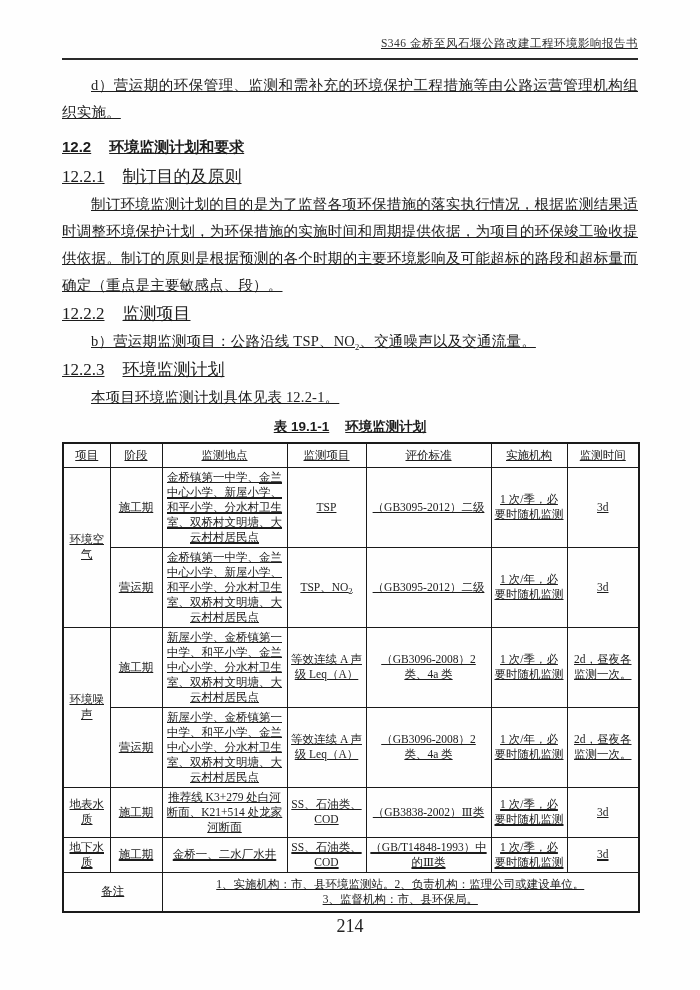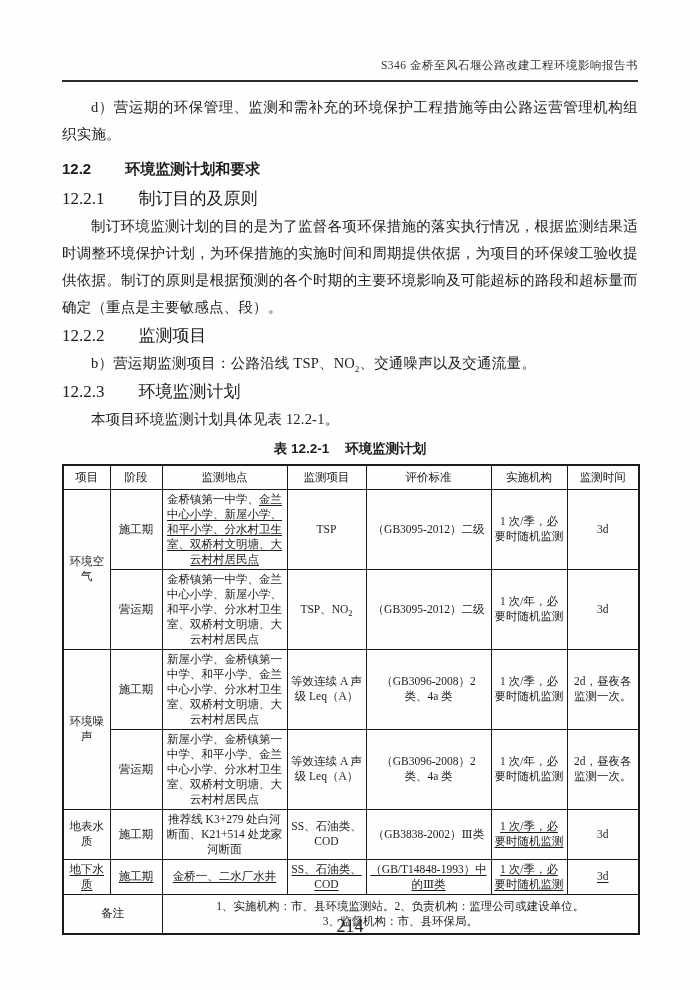--- a/index.html
+++ b/index.html
@@ -5,21 +5,21 @@
   html,body{margin:0;padding:0;background:#e8e8e8;}
   .page{
     position:relative;
     width:700px;height:990px;
     background:#fefefe;
     font-family:"Liberation Serif","DejaVu Serif",serif;
     color:#1c1c1c;
     overflow:hidden;
     margin:0 auto;
   }
-  .content{position:absolute;left:62px;top:58px;width:576px;}
+  .content{position:absolute;left:62px;top:36px;width:576px;text-decoration:underline;}
   .running-header{
     text-align:right;
     font-size:11.5px;
     letter-spacing:.5px;
     padding-bottom:7px;
     border-bottom:2px solid #2a2a2a;
     color:#333;
   }
   p{margin:0;}
   .para{
@@ -34,21 +34,21 @@
     font-weight:bold;
     font-size:15px;
     line-height:30px;
     margin-top:6px;
   }
   .h3{
     font-size:17px;
     line-height:29px;
     font-weight:normal;
   }
-  .h2 .num,.h3 .num{margin-right:34px;}
+  .h2 .num,.h3 .num{margin-right:18px;}
   .tbl-title{
     text-align:center;
     font-family:"Liberation Sans","DejaVu Sans",sans-serif;
     font-weight:bold;
     font-size:13.5px;
     line-height:24px;
     margin-top:4px;
   }
   .tbl-title .tnum{margin-right:16px;}
   table{
@@ -120,21 +120,21 @@
 
     <p class="h3">
       <span class="num">12.2.3</span><span>环境监测计划</span>
     </p>
 
     <p class="para">
       <span>本项目环境监测计划具体见表 12.2-1。</span>
     </p>
 
     <p class="tbl-title">
-      <span class="tnum">表 12.2-1</span><span>环境监测计划</span>
+      <span class="tnum">表 19.1-1</span><span>环境监测计划</span>
     </p>
 
     <table>
       <colgroup>
         <col style="width:47px">
           <col style="width:52px">
           <col style="width:125px">
           <col style="width:79px">
           <col style="width:125px">
           <col style="width:76px">

